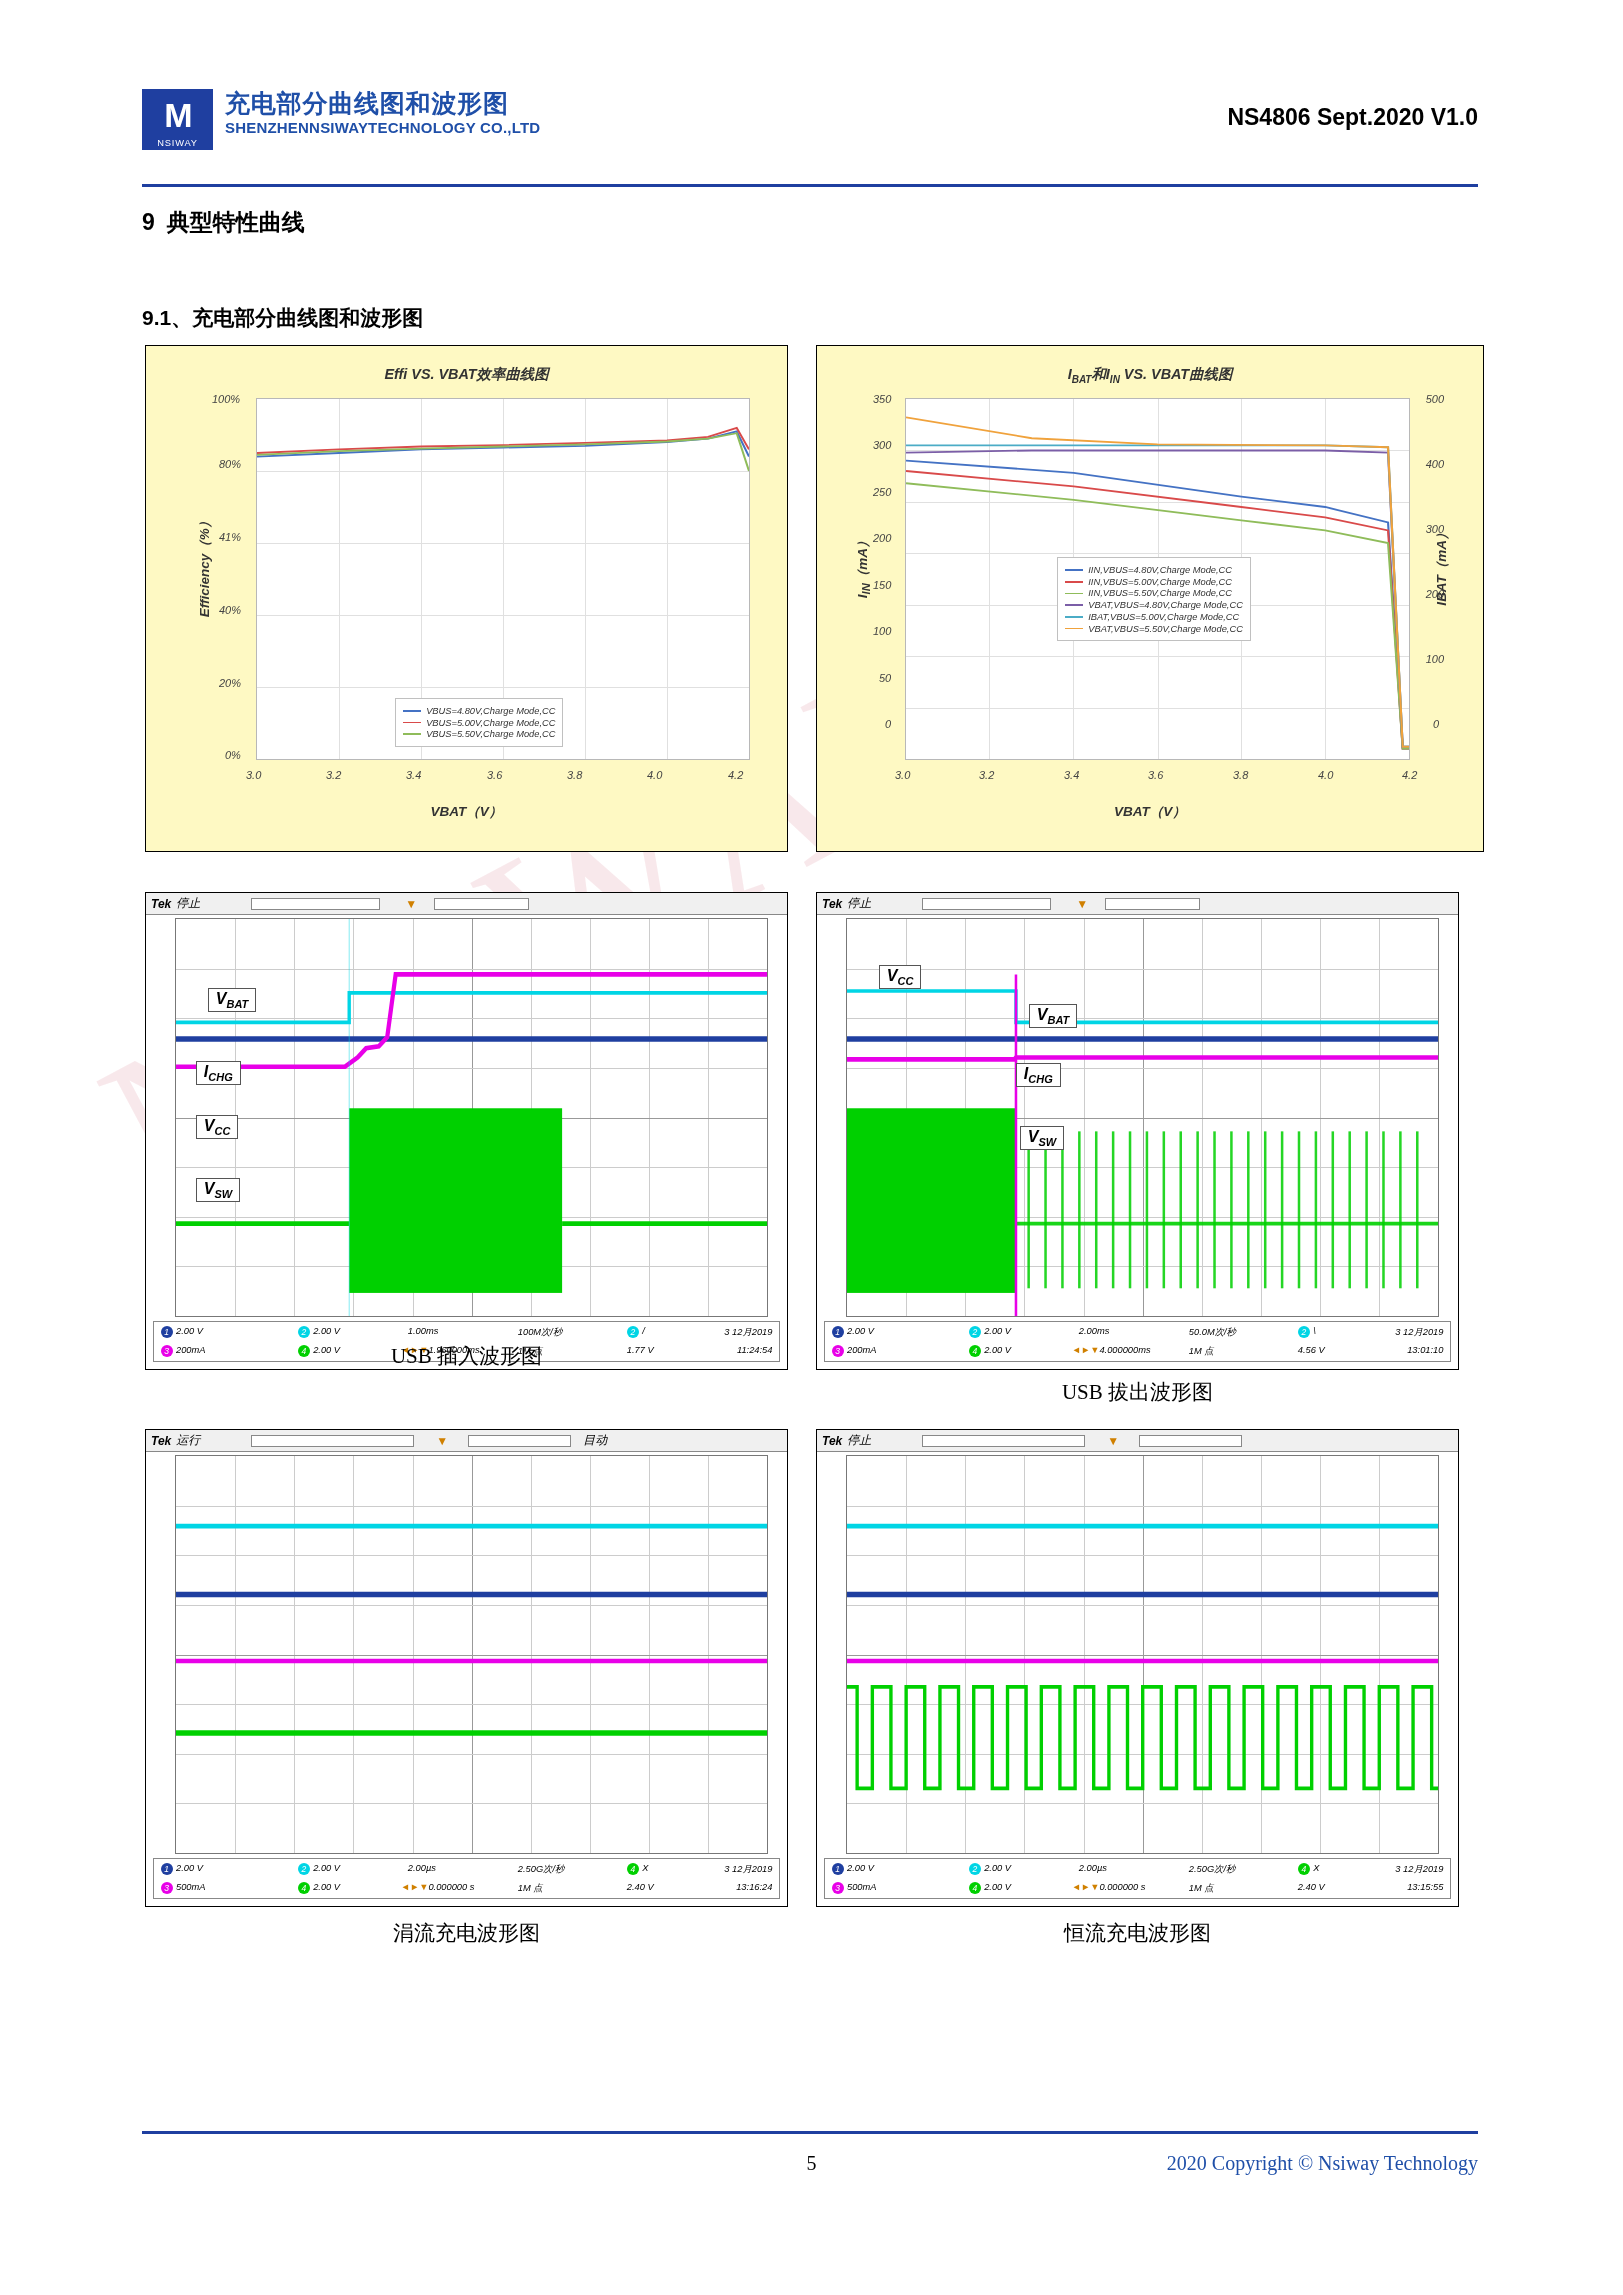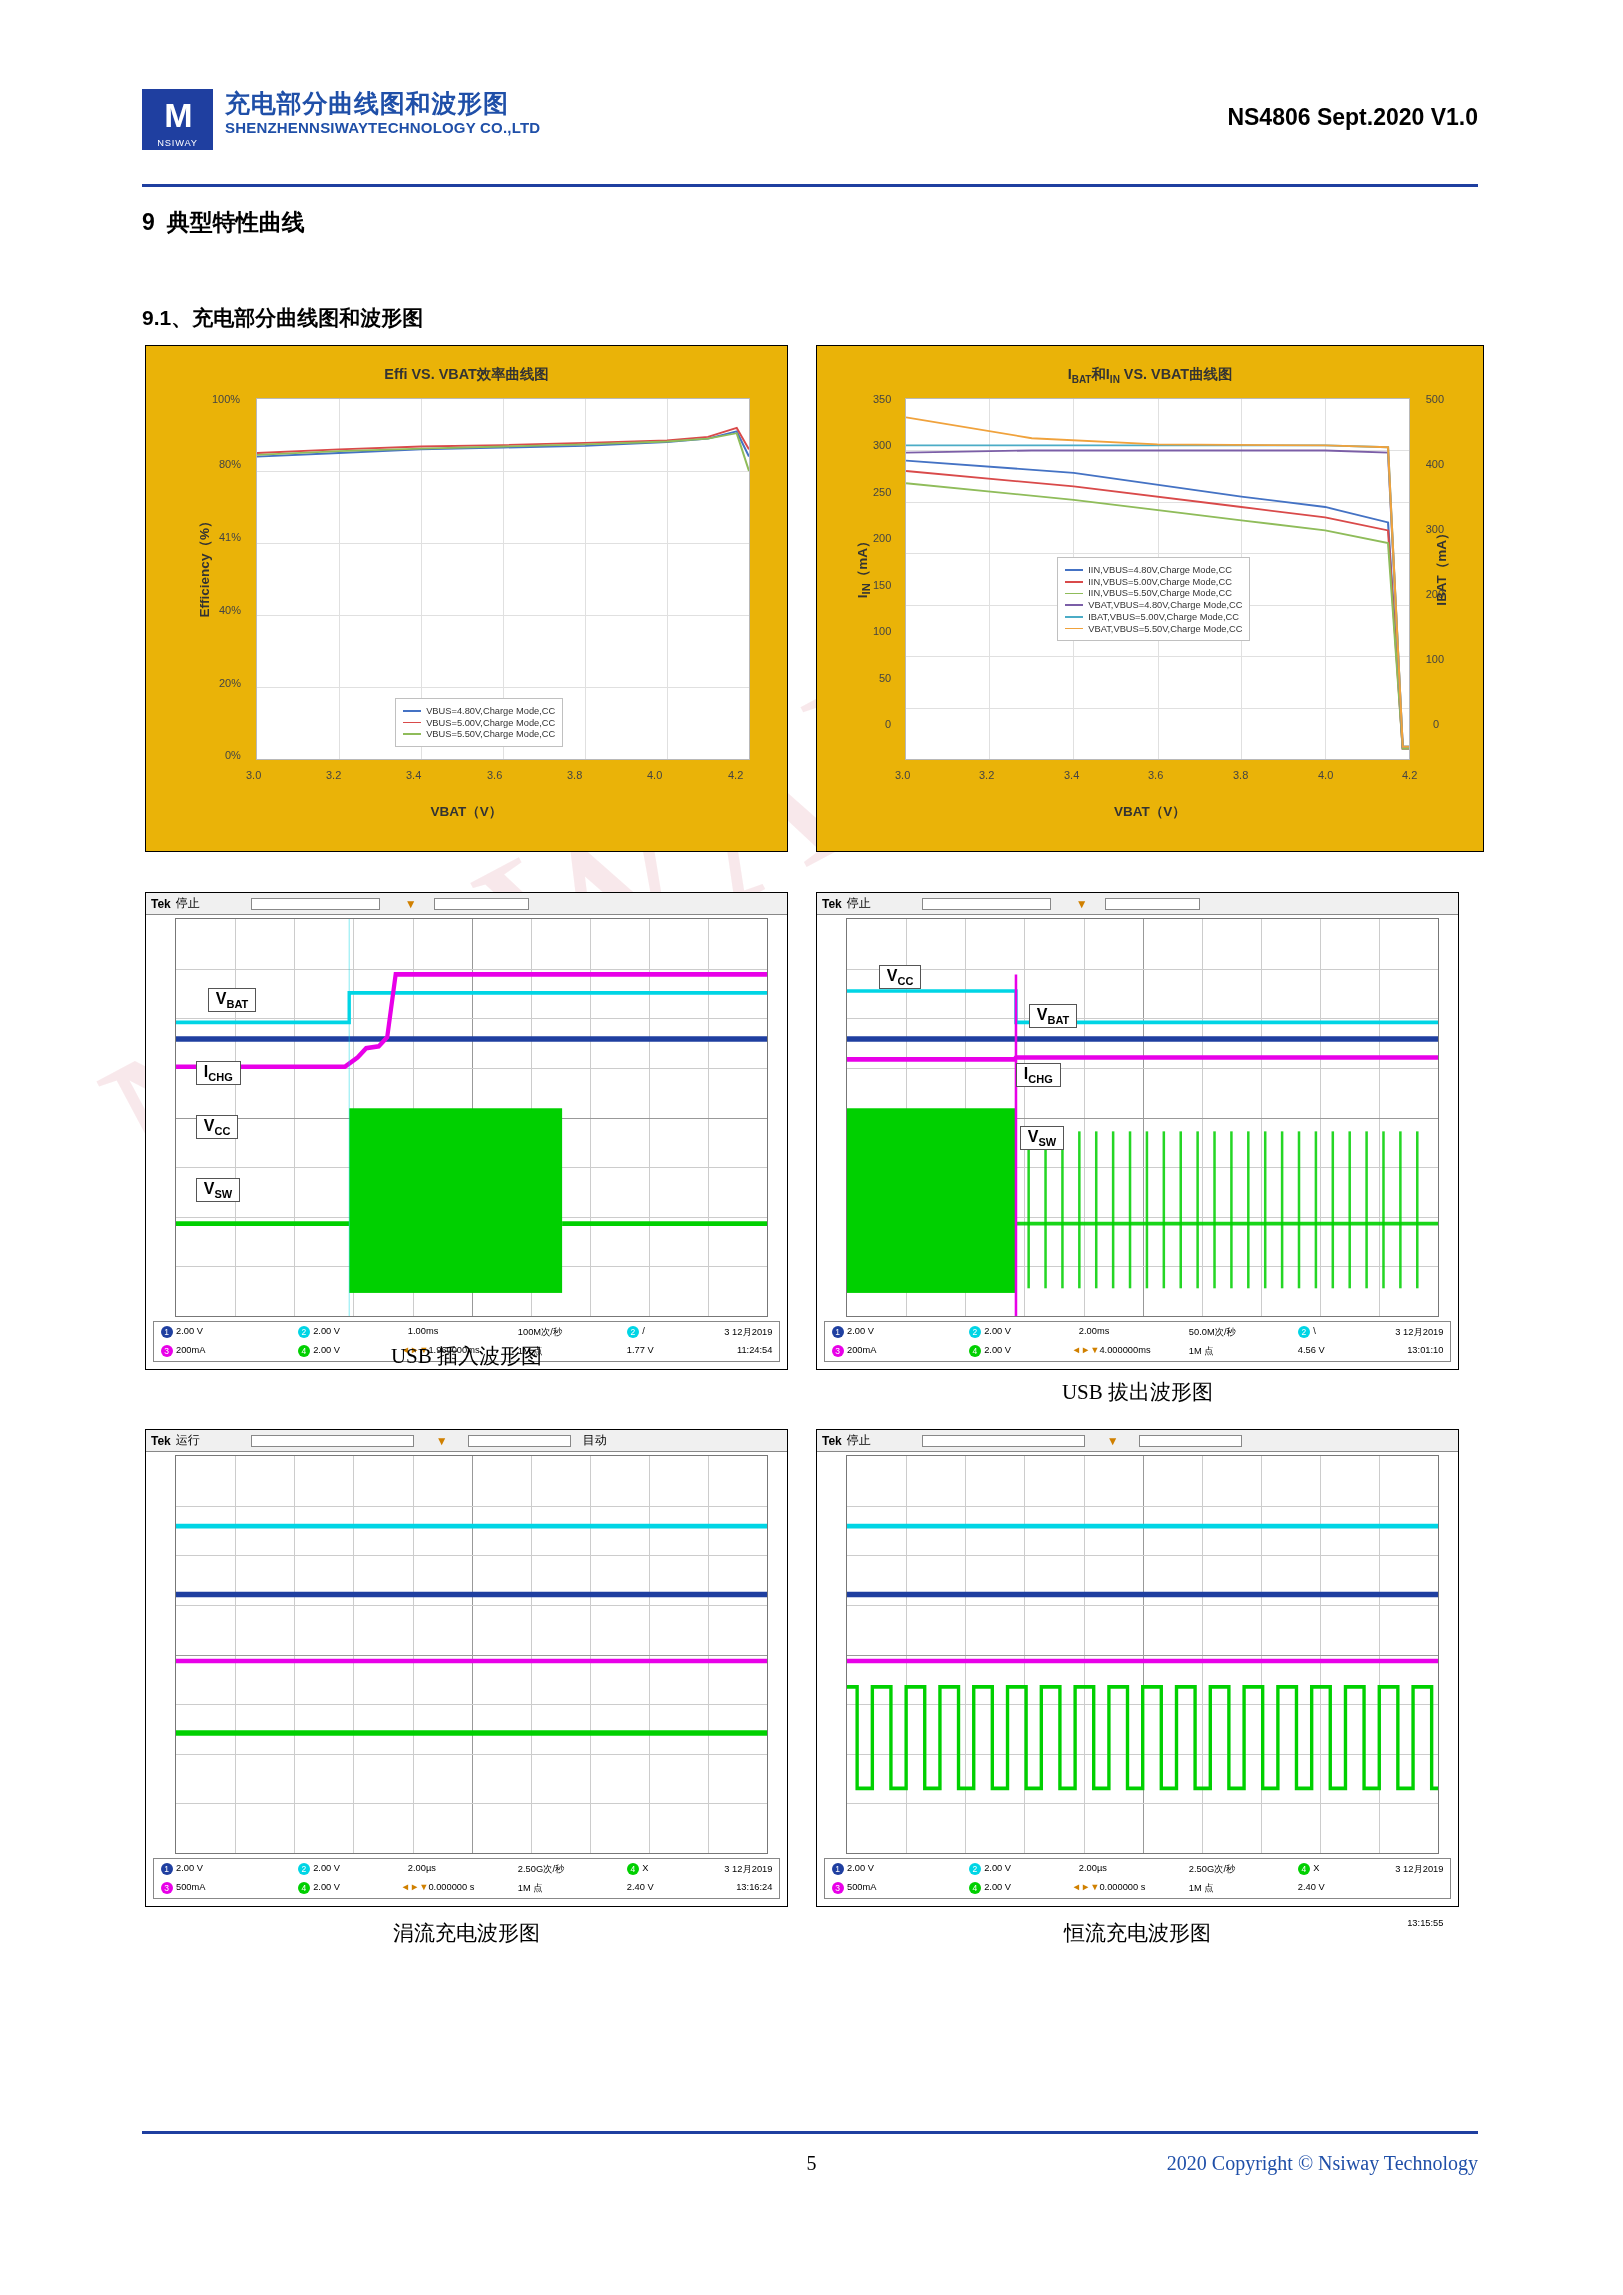--- a/index.html
+++ b/index.html
@@ -58,21 +58,21 @@
     position:absolute;left:142px;top:258px;width:1319px;
     font-size:22px;line-height:1.5;
   }
   .intro sub{font-size:14.4px;}
   .sub-title{
     position:absolute;left:142px;top:304px;
     font-family:"Liberation Sans",sans-serif;font-weight:bold;font-size:21px;
   }
   
   .fig{
-    position:absolute;border:0.8px solid #000;background:#eab308;box-sizing:border-box;
+    position:absolute;border:0.8px solid #000;background:#fef9c3;box-sizing:border-box;font-style:italic;
   }
   .cap{
     position:absolute;text-align:center;font-size:21px;
   }
   
   .chart-wrap{position:absolute;inset:0;}
   .chart-title{
     position:absolute;top:18.6px;left:0;right:0;text-align:center;
     font-family:"Liberation Sans",sans-serif;font-size:14.4px;font-weight:bold;color:#333;
   }
@@ -544,21 +544,21 @@
         <span class="sb-cell" style="left:6.8px;top:23px;"><span class="chnum" style="background:#e800e8">3</span><span>500mA</span></span>
         <span class="sb-cell" style="left:144px;top:4.2px;"><span class="chnum" style="background:#00d5e5">2</span><span>2.00 V</span></span>
         <span class="sb-cell" style="left:144px;top:23px;"><span class="chnum" style="background:#00d000">4</span><span>2.00 V</span></span>
         <span class="sb-cell" style="left:254px;top:4.2px;">2.00µs</span>
         <span class="sb-cell" style="left:247px;top:23px;color:#d08000;">◄►▼<span style="color:#000">0.000000 s</span></span>
         <span class="sb-cell" style="left:364px;top:4.2px;">2.50G次/秒</span>
         <span class="sb-cell" style="left:364px;top:23px;">1M 点</span>
         <span class="sb-cell" style="left:473px;top:4.2px;"><span class="chnum" style="background:#00d000">4</span><span>X</span></span>
         <span class="sb-cell" style="left:473px;top:23px;">2.40 V</span>
         <span class="sb-cell" style="right:6.8px;top:4.2px;">3 12月2019</span>
-        <span class="sb-cell" style="right:6.8px;top:23px;margin-top:36px;">13:15:55</span>
+        <span class="sb-cell" style="right:6.8px;top:23px;">13:15:55</span>
       </div>
     </div>
   </div>
   <div class="cap" style="left:816px;top:1919px;width:643px;">恒流充电波形图</div>
 
   <div class="footer-rule"></div>
   <div class="page-no">5</div>
   <div class="copyright">2020 Copyright © Nsiway Technology</div>
 
 </div>

